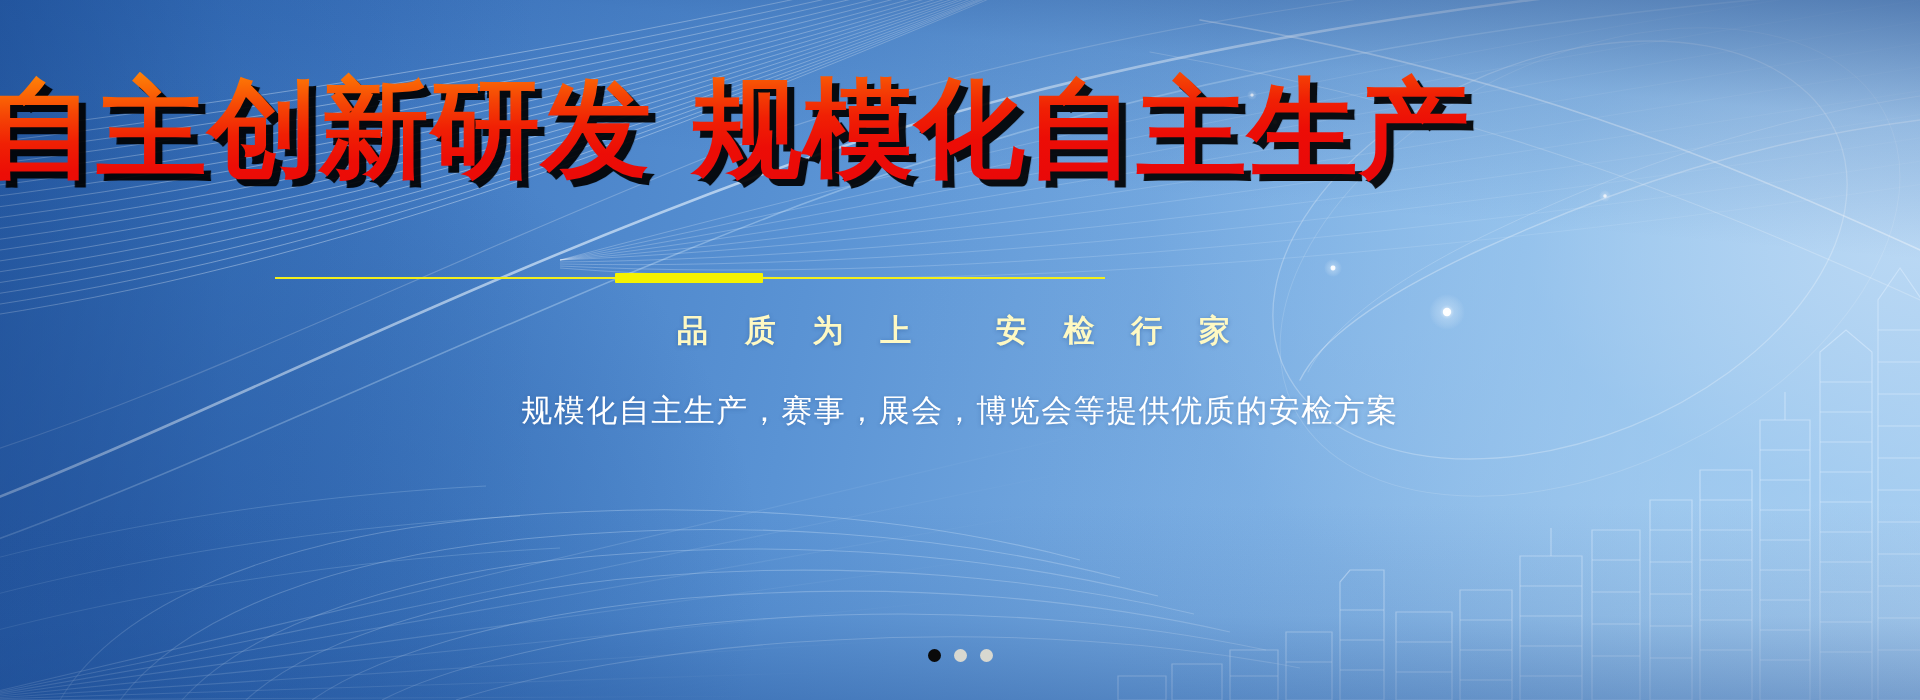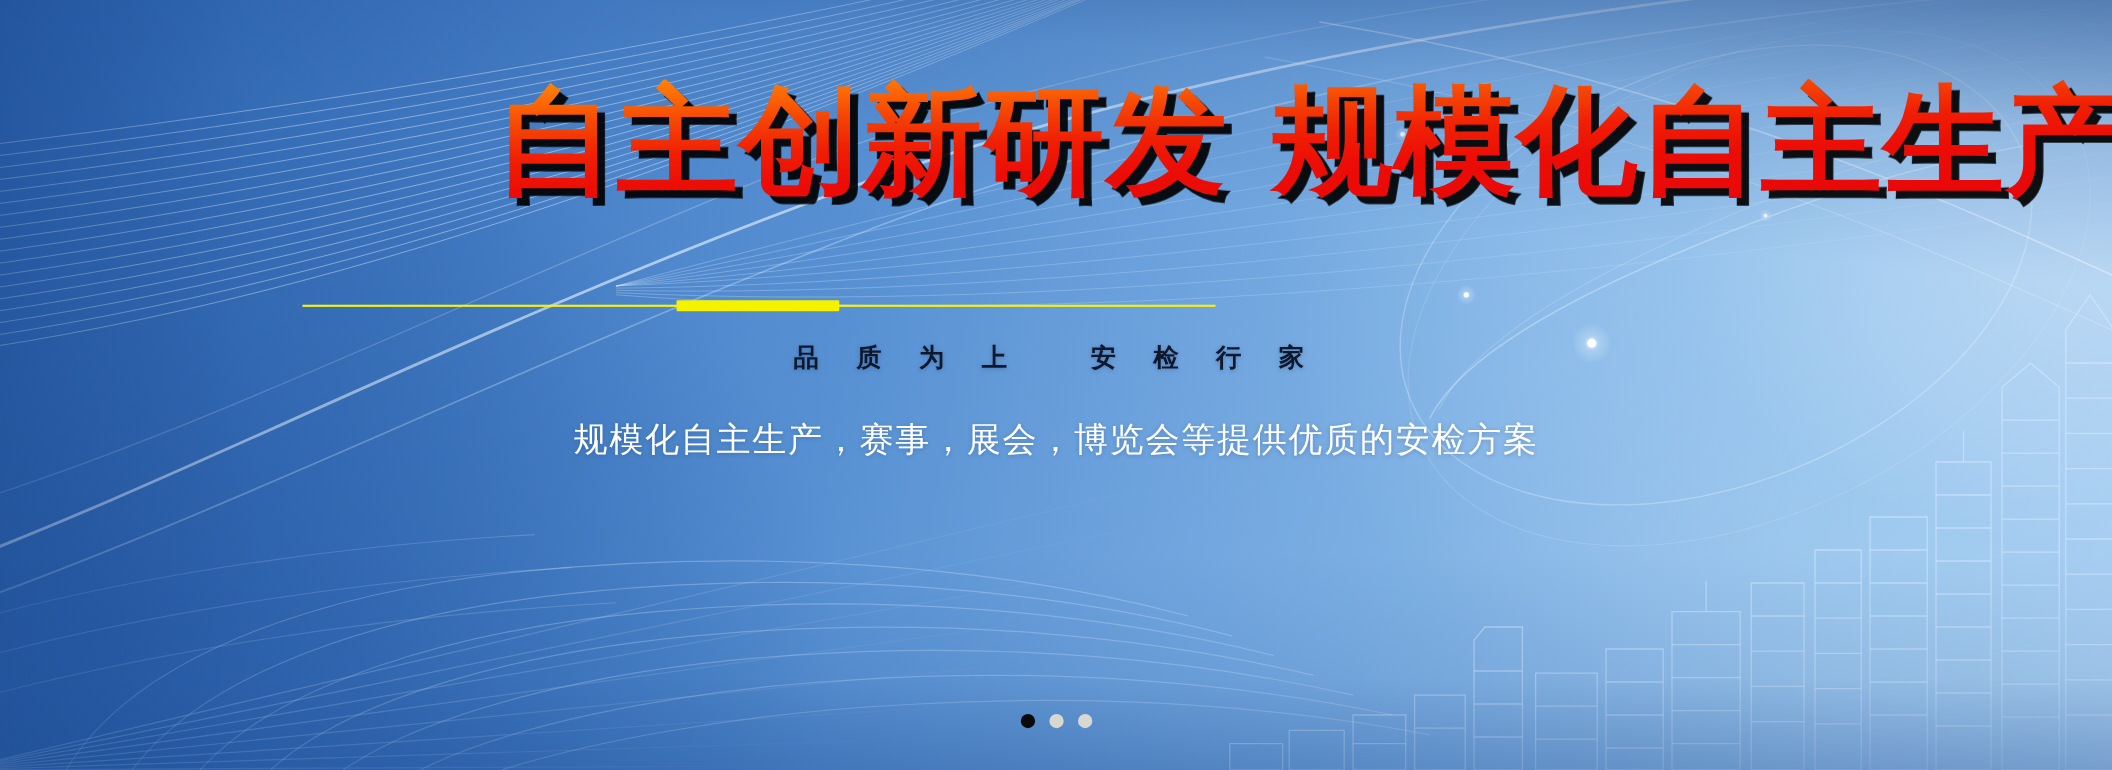--- a/index.html
+++ b/index.html
@@ -59,21 +59,21 @@
   .content {
     position: absolute;
     inset: 0;
   }
 
   .title-wrap {
     position: absolute;
     left: 0;
     right: 0;
     top: 72px;
-    text-align: right;
+    text-align: left;
   }
   .main-title {
     display: inline-block;
     font-family: "DejaVu Sans", "Liberation Sans", sans-serif;
     font-size: 108px;
     font-weight: 700;
     line-height: 1.06;
     letter-spacing: 1px;
     margin: 0;
     white-space: pre;
@@ -114,23 +114,23 @@
 
   
   .sub-wrap {
     position: absolute;
     left: 0;
     right: 0;
     top: 310px;
     text-align: center;
   }
   .subtitle-1 {
-    font-size: 23px;
+    font-size: 31px;
     font-weight: 700;
-    color: #0f172a;
+    color: #fef9c3;
     letter-spacing: 13px;
     white-space: pre;
     margin: 0;
     text-shadow: 0 1px 4px rgba(20,60,120,0.35);
   }
   .subtitle-2 {
     font-size: 31px;
     font-weight: 400;
     color: #ffffff;
     letter-spacing: 1.5px;

